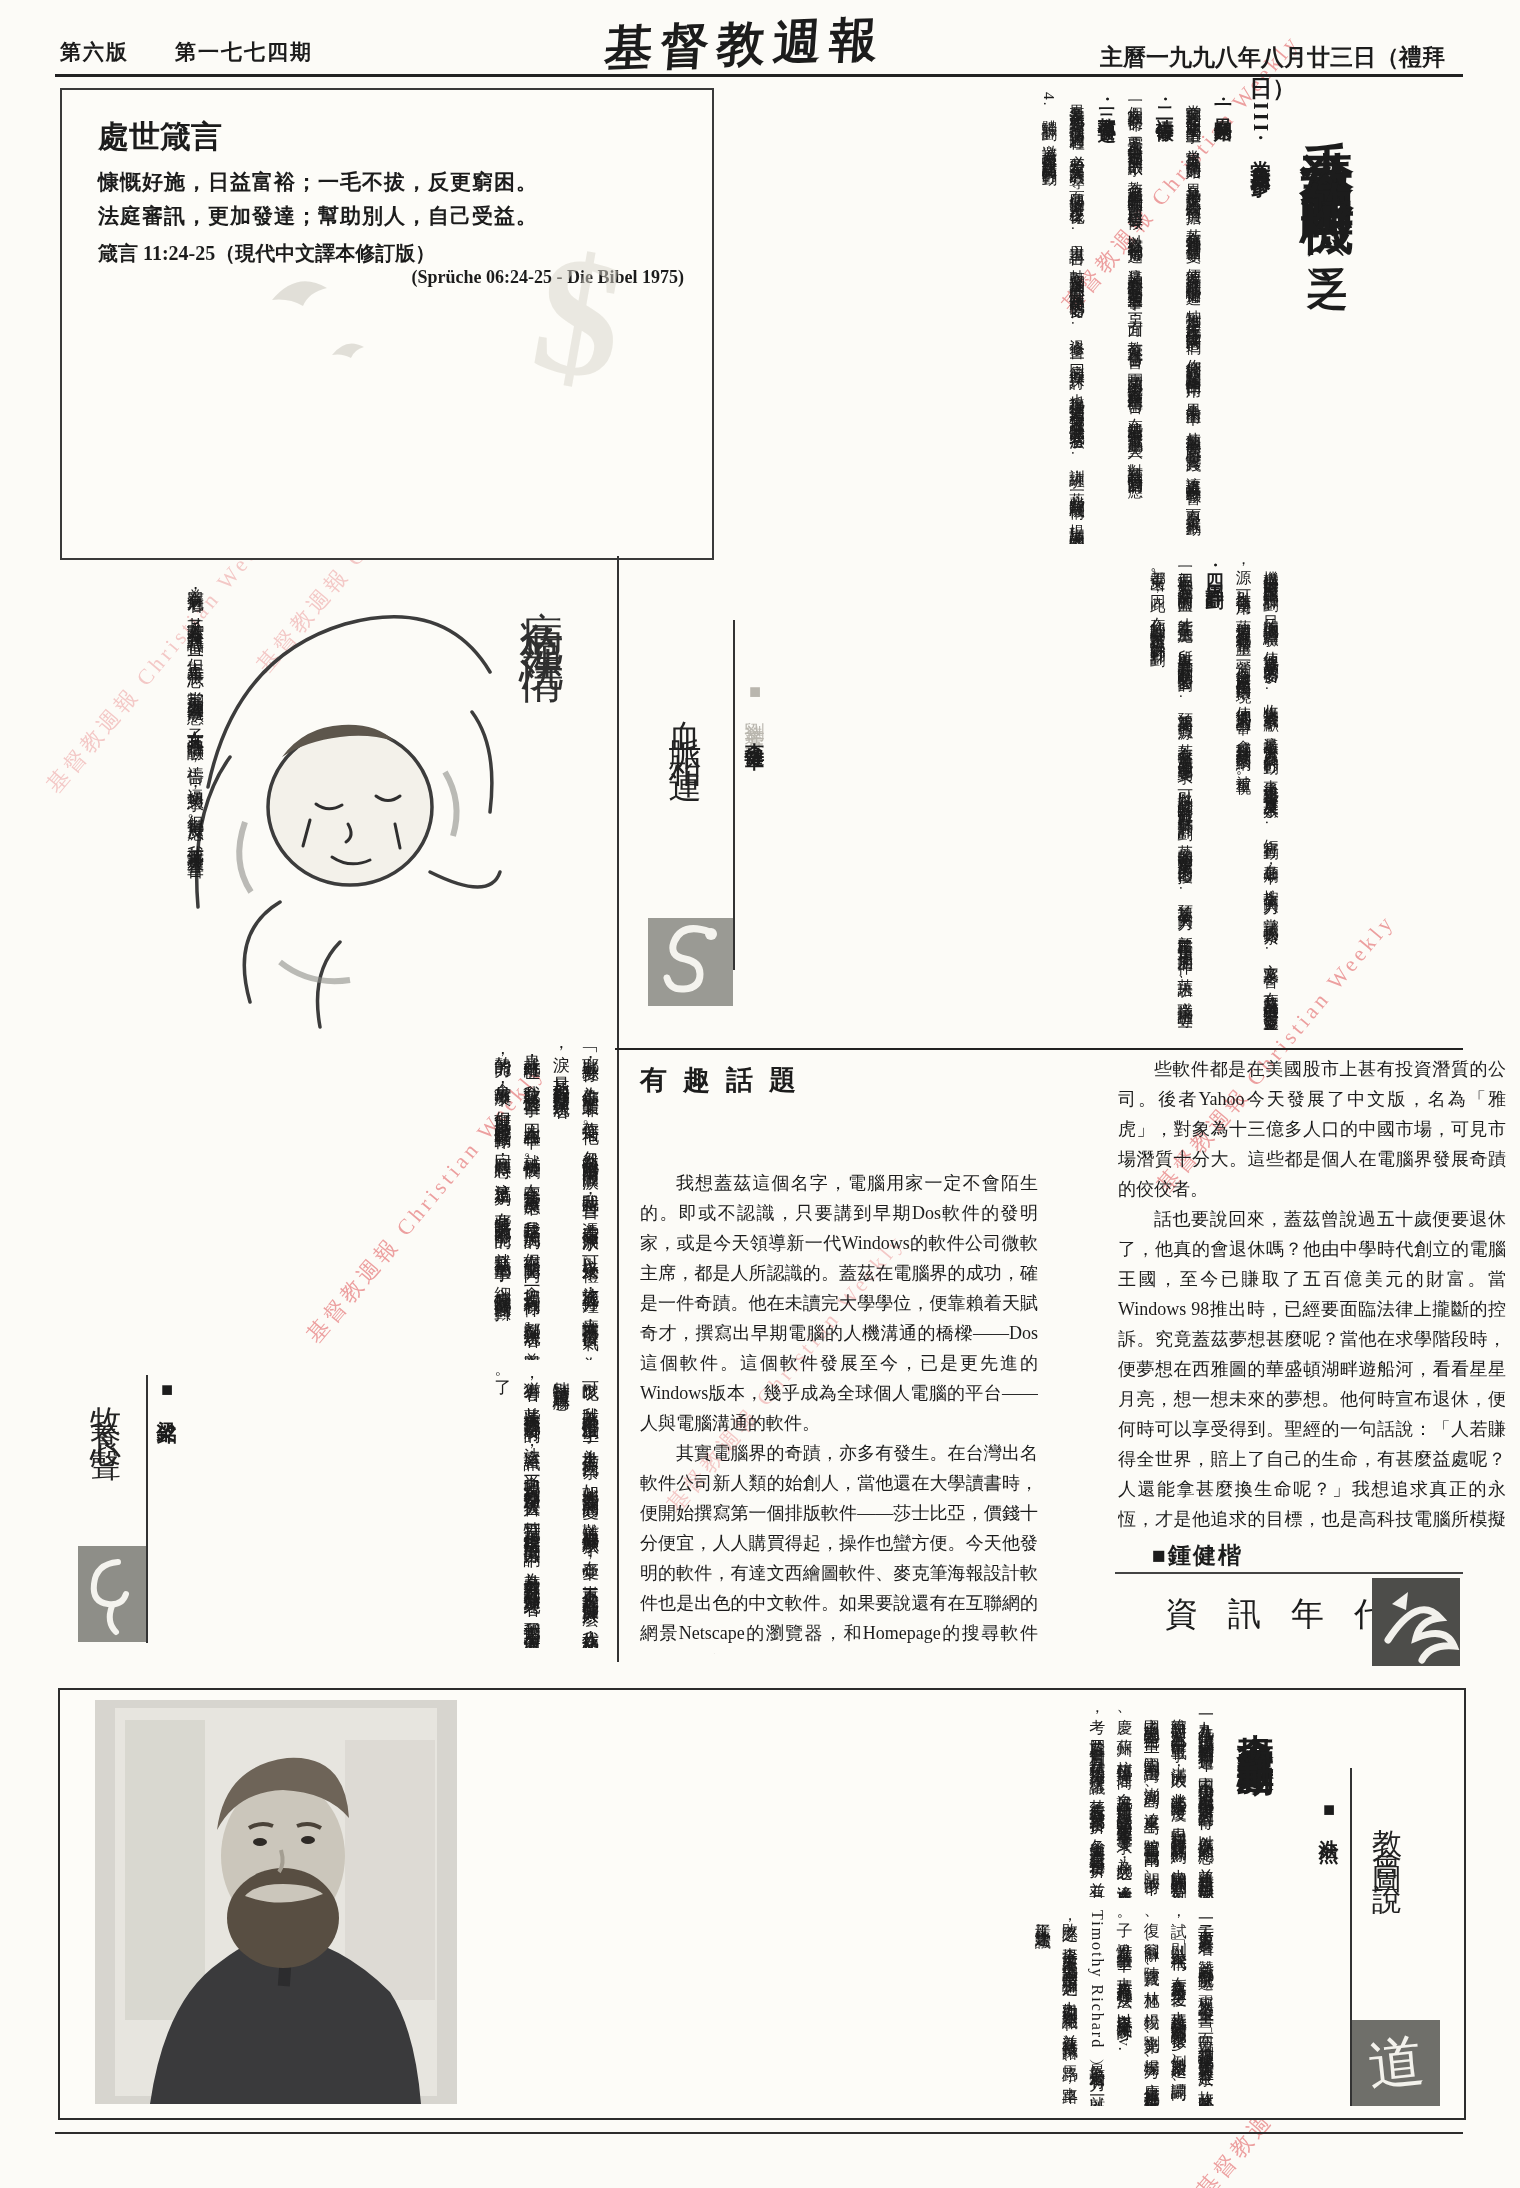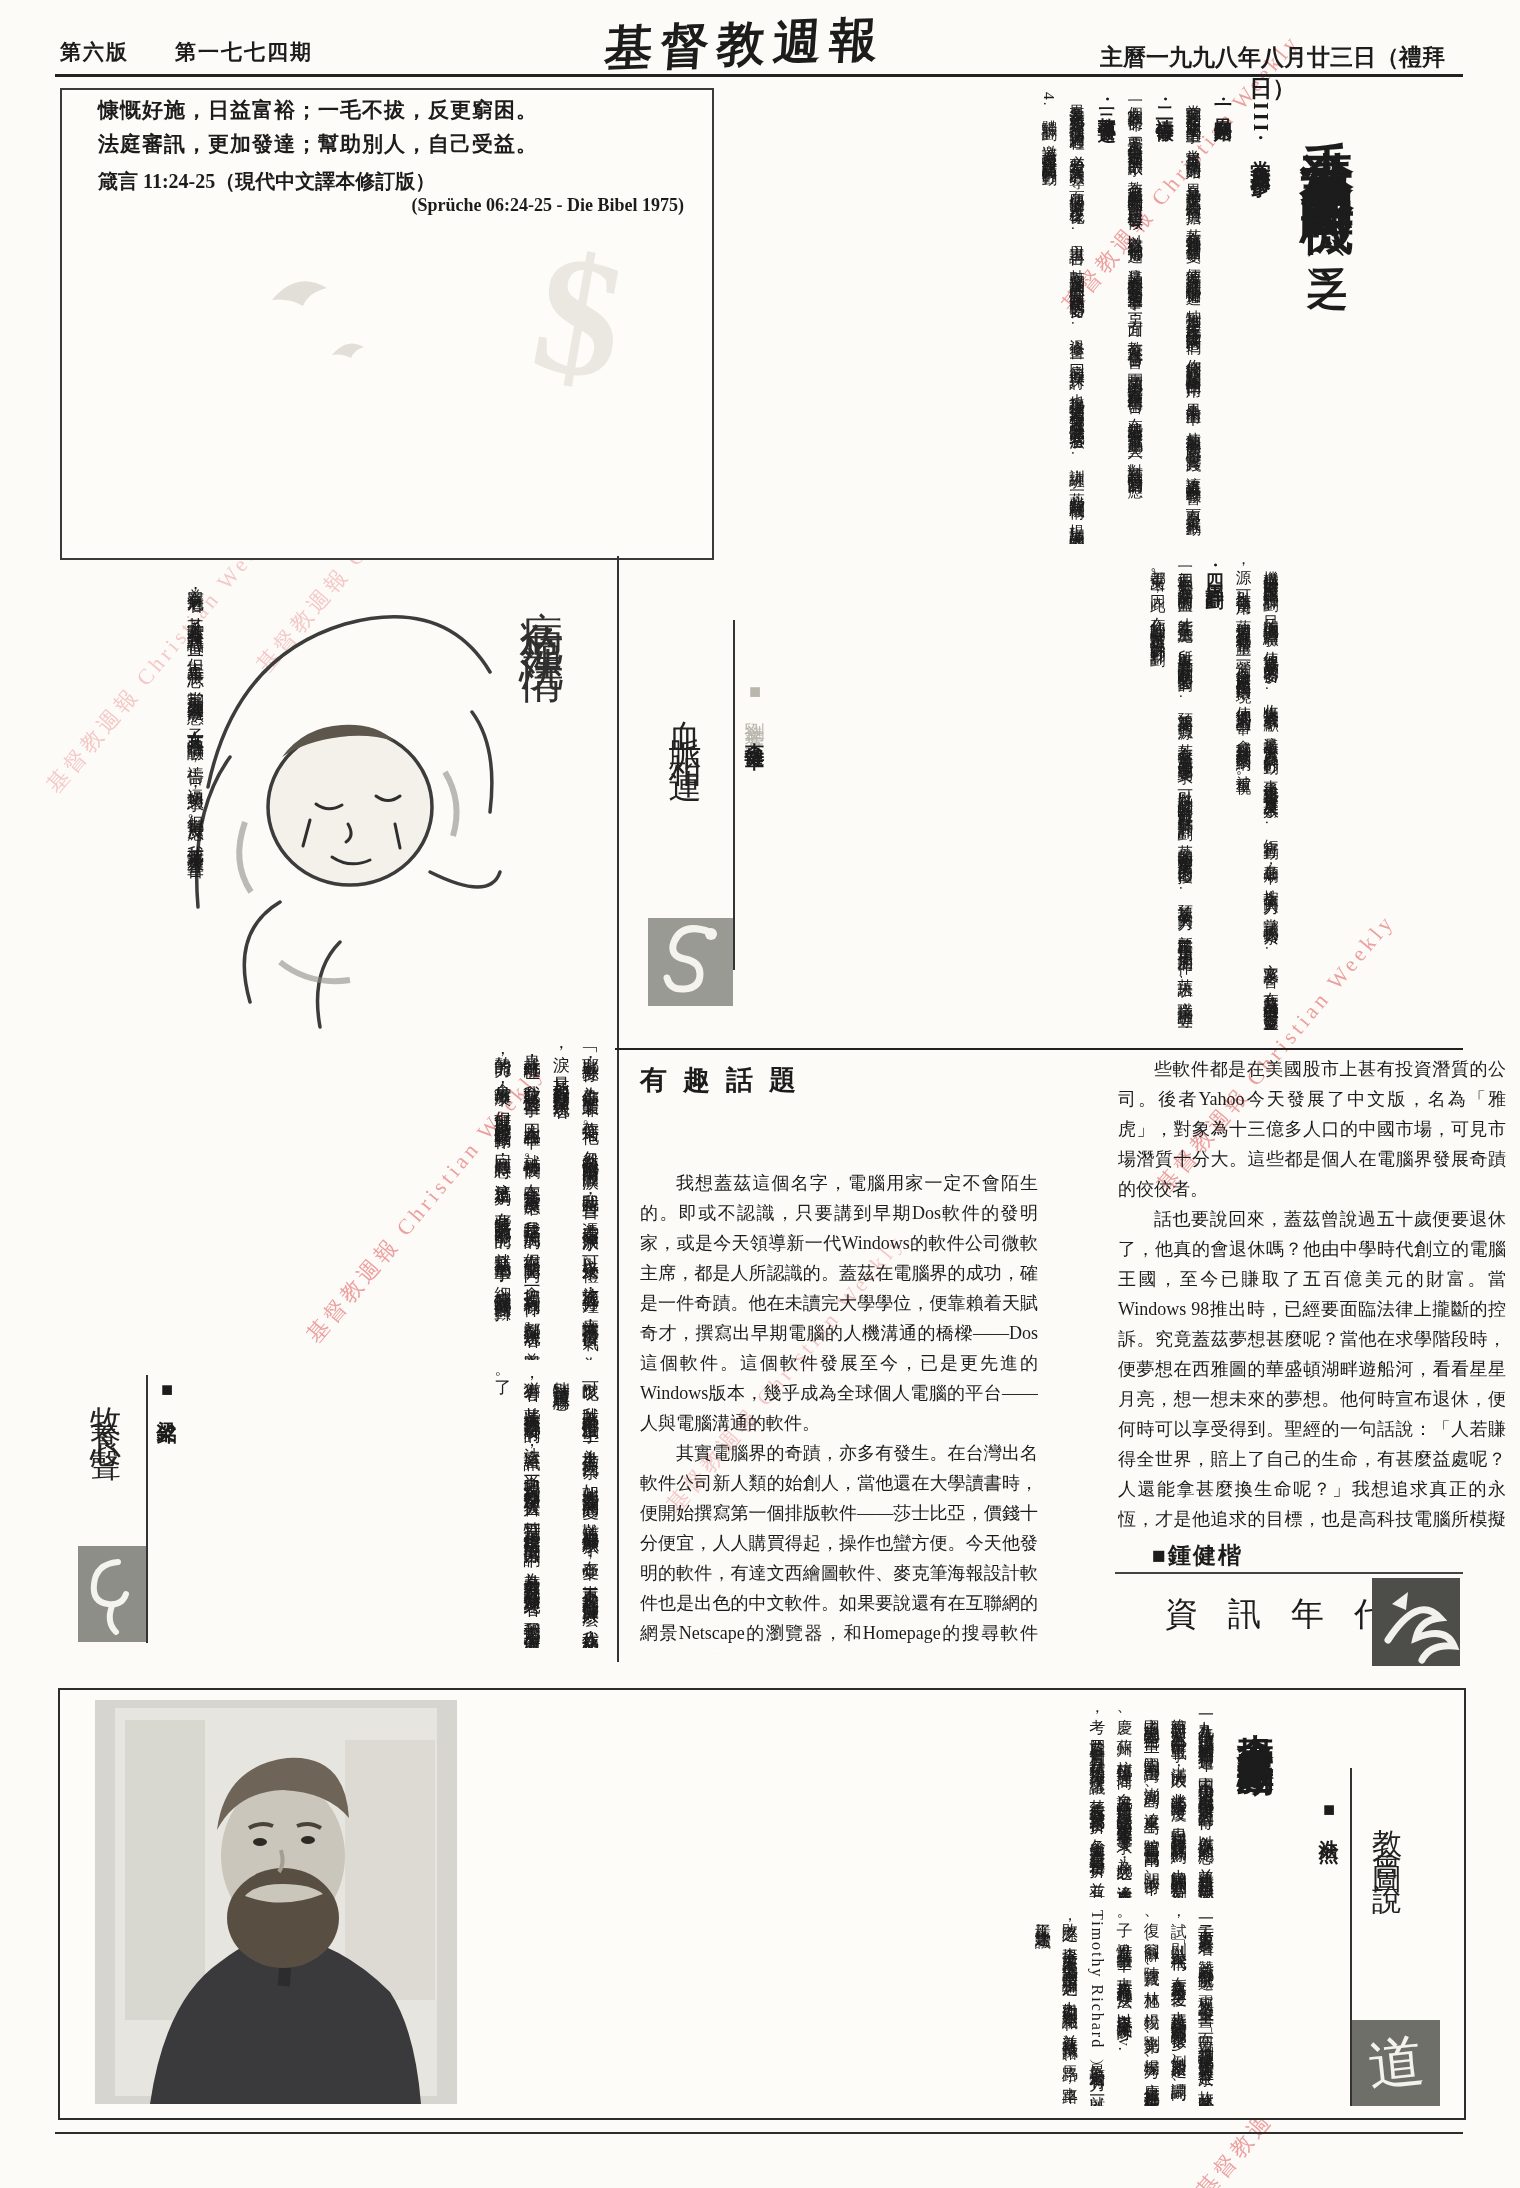--- a/index.html
+++ b/index.html
@@ -78,20 +78,21 @@
   <div class="abs masthead" style="left:605px;top:12px;">基督教週報</div>
   <div class="abs dateline" style="left:1080px;top:42px;width:385px;">主曆一九九八年八月廿三日（禮拜日）</div>
   <div class="rule-h" style="left:55px;top:74px;width:1408px;height:3px;"></div>
 
   <div class="pbox">
     <svg class="abs" style="left:150px;top:170px;opacity:.5" width="220" height="120" viewBox="0 0 220 120">
       <path d="M60,40 q25,-30 55,-12 q-18,4 -24,18 q-14,-8 -31,-6 Z" fill="#c7c4ba"></path>
       <path d="M120,95 q14,-18 32,-8 q-10,3 -13,11 q-9,-5 -19,-3 Z" fill="#c7c4ba"></path>
     </svg>
     <div class="dollar">$</div>
+    <div class="ptitle">處世箴言</div>
     <div class="pline">慷慨好施，日益富裕；一毛不拔，反更窮困。</div>
     <div class="pline">法庭審訊，更加發達；幫助別人，自己受益。</div>
     <div class="pref">箴言 11:24-25（現代中文譯本修訂版）</div>
     <div class="gref">(Sprüche 06:24-25 - Die Bibel 1975)</div>
   </div>
 
   <div class="vtitle t-mission" style="left:1290px;top:98px;height:935px;">
     <span>香港教會的時機！</span><span class="sfx">（之二）</span>
   </div>
   <div class="vtitle t-kicker" style="left:1248px;top:102px;height:430px;">III·堂會應如何參予</div>

